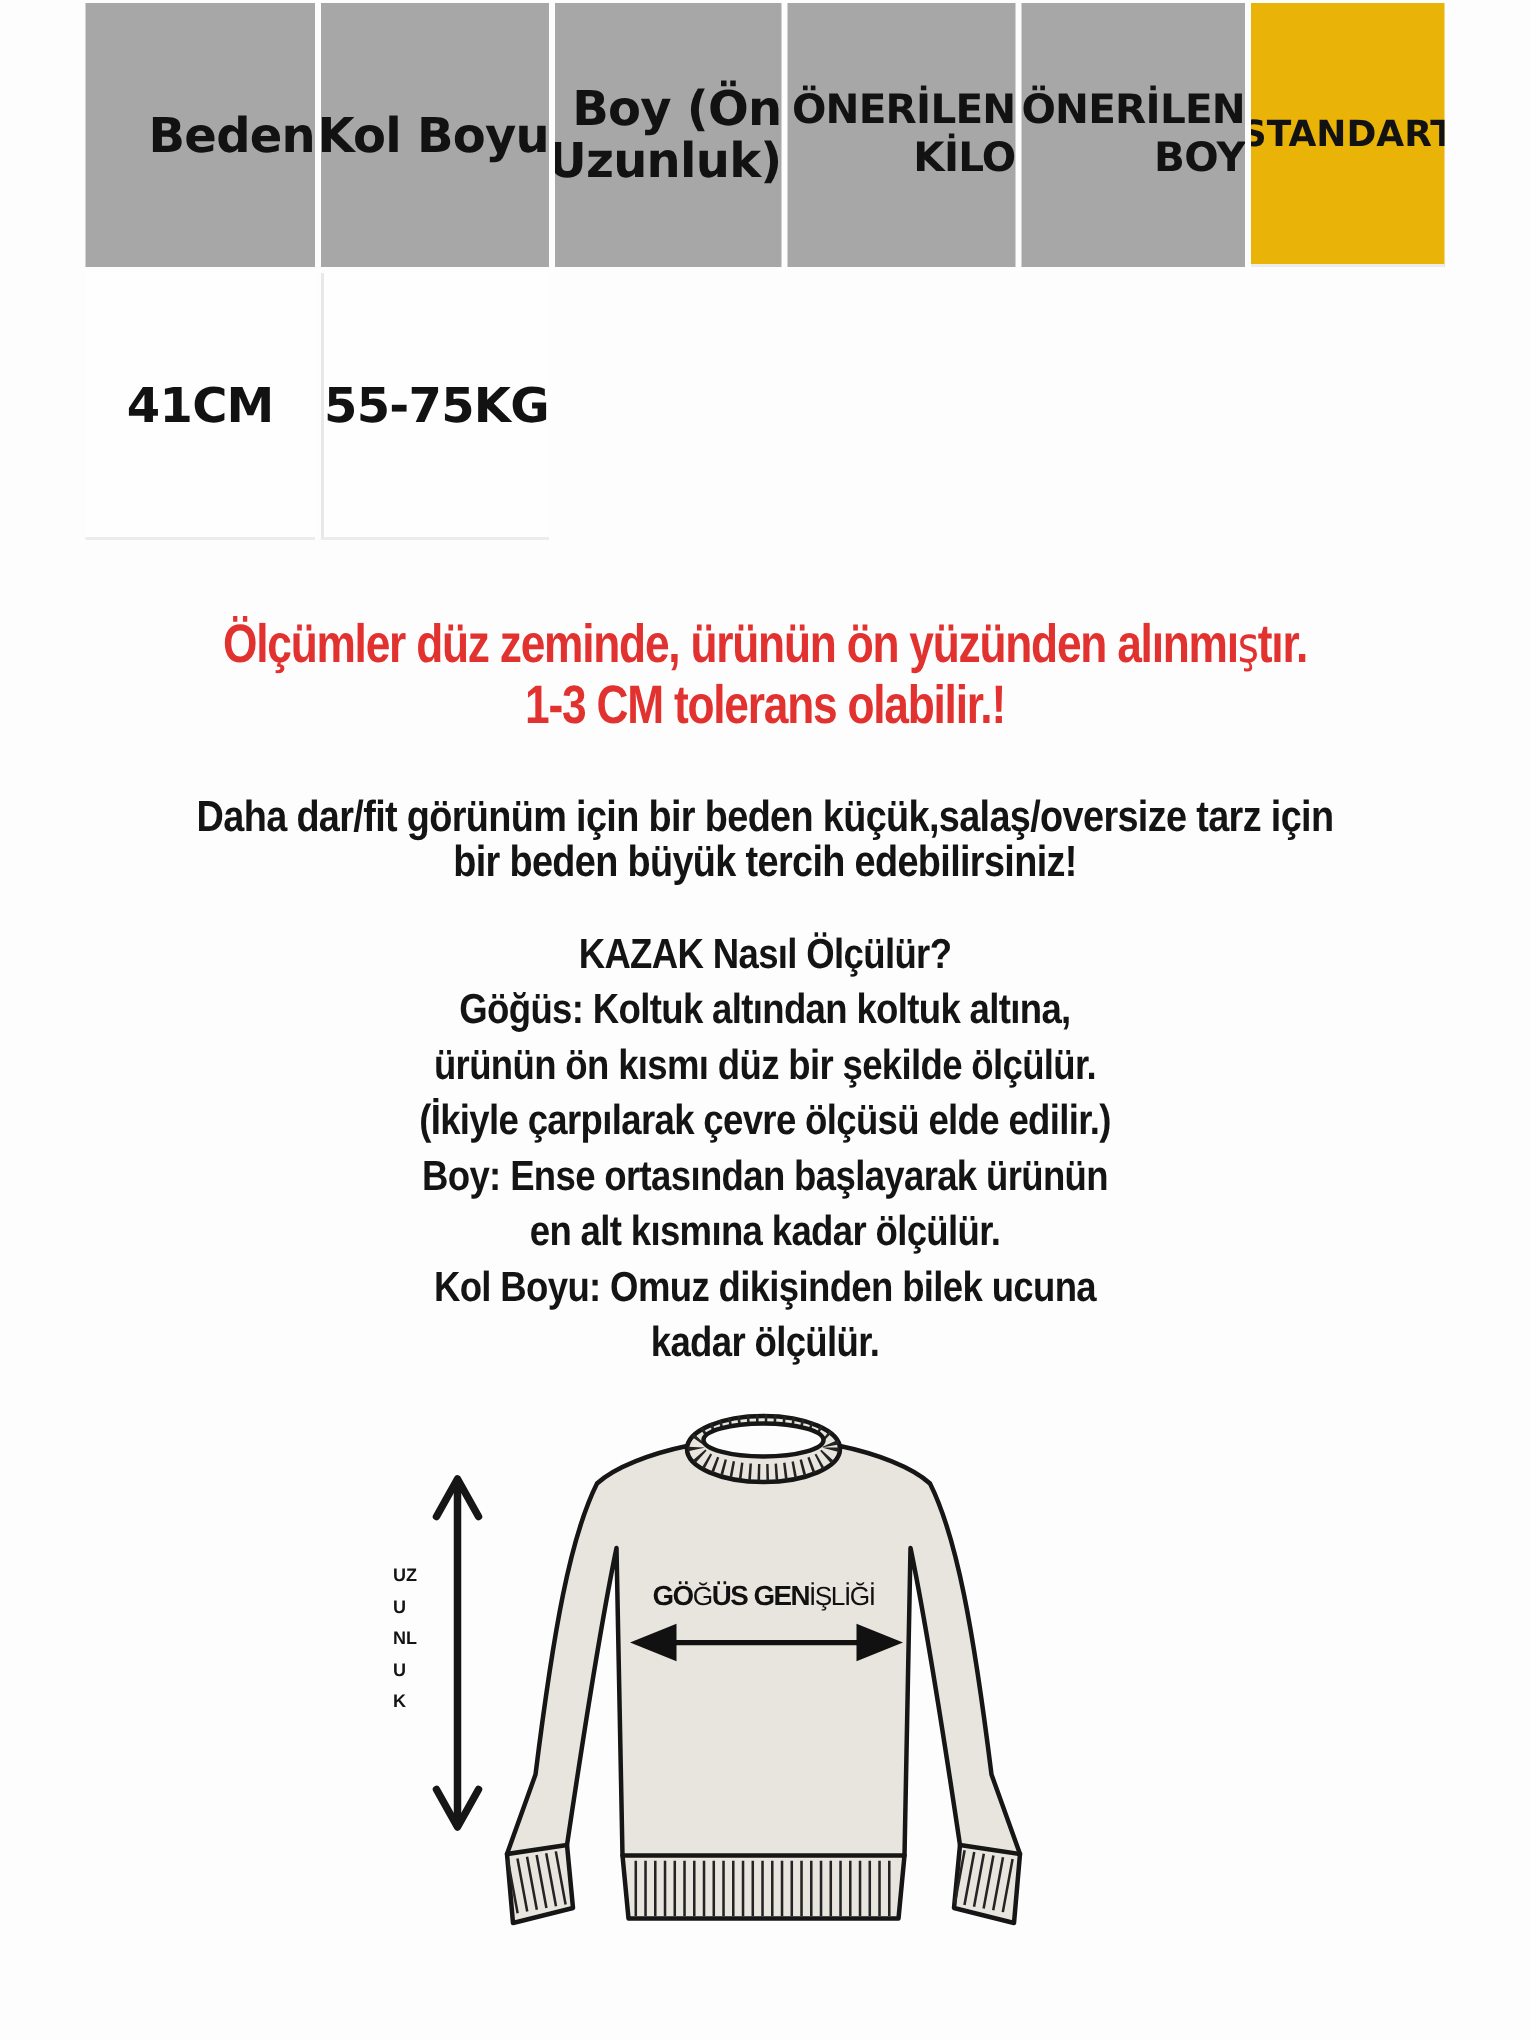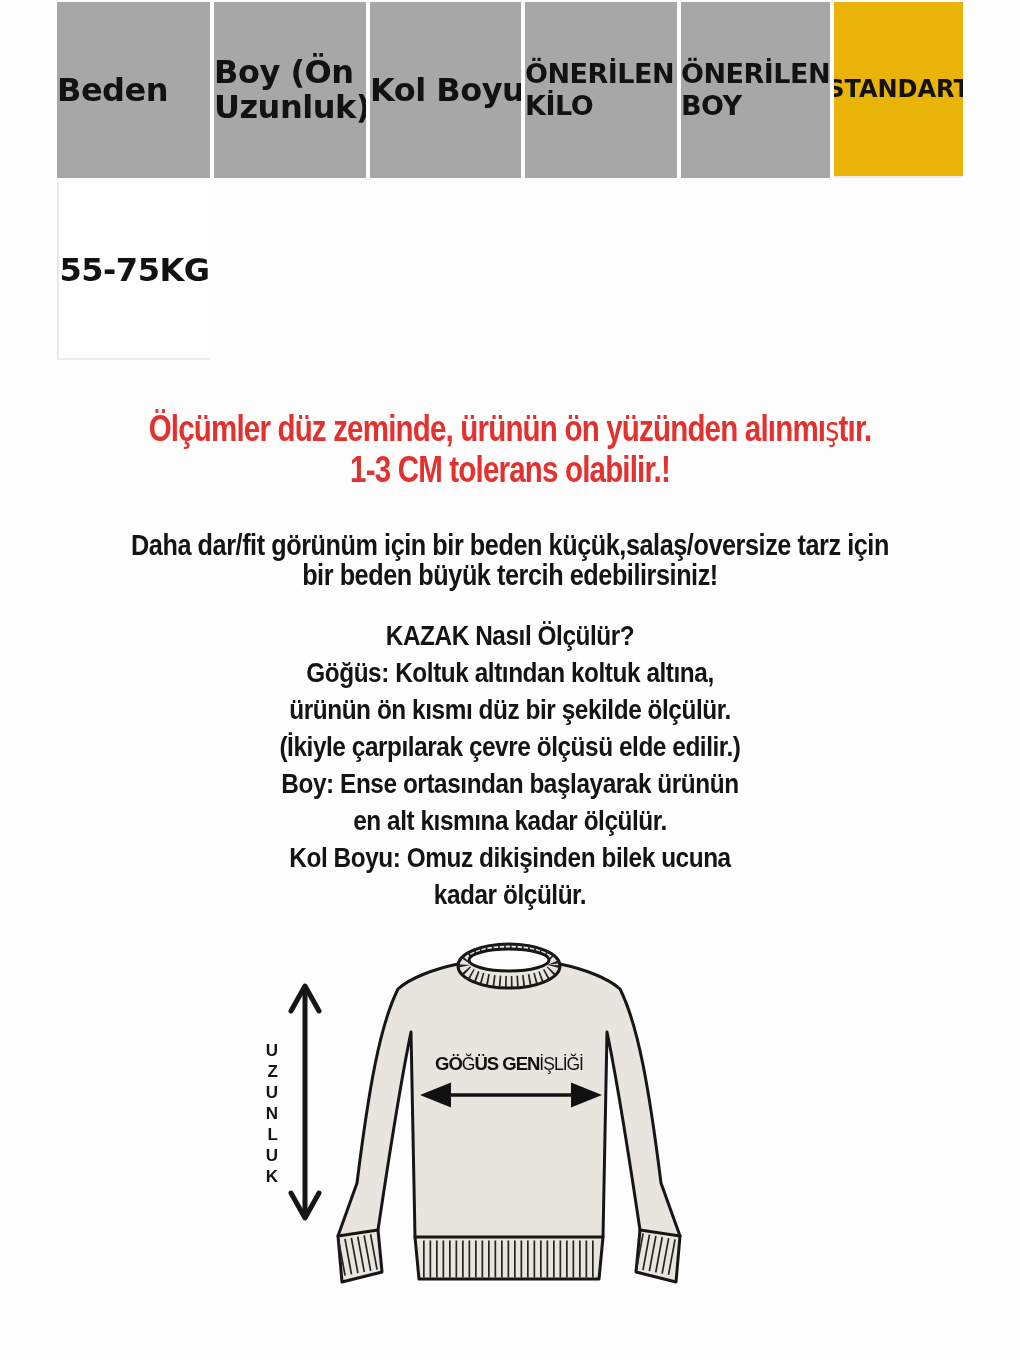--- a/index.html
+++ b/index.html
@@ -12,21 +12,21 @@
   
   #size-table{
     position:absolute;left:57px;top:2px;width:906px;
     display:grid;
     grid-template-columns:153px 152px 151px 152px 149px 129px;
     grid-template-rows:176px 178px;
     column-gap:4px;row-gap:4px;
   }
   .th{
     background:#a7a7a7;
-    display:flex;flex-direction:column;align-items:flex-start;justify-content:center;
+    display:flex;flex-direction:column;align-items:flex-end;justify-content:center;
     font-family:"DejaVu Sans",sans-serif;
     font-weight:bold;font-size:32px;line-height:35px;
     letter-spacing:-0.5px;text-align:center;overflow:hidden;white-space:nowrap;
   }
   .th.small{font-size:27px;line-height:32px;}
   .td{
     background:#fefefe;
     display:flex;flex-direction:column;align-items:center;justify-content:center;
     font-family:"DejaVu Sans",sans-serif;
     font-weight:bold;font-size:32px;letter-spacing:-0.5px;
@@ -50,57 +50,60 @@
     white-space:nowrap;color:#141414;
   }
   #howto-block{
     top:617px;font-size:28px;line-height:37px;font-weight:bold;
     letter-spacing:-0.5px;transform:scaleX(0.87);transform-origin:50% 0;
     white-space:nowrap;color:#141414;
   }
   
   #length-label{
     position:absolute;left:262px;top:1040px;width:16px;
-    font-size:17px;line-height:21px;font-weight:bold;color:#141414;
-    word-break:break-all;text-align:right;
+    font-size:12px;line-height:21px;font-weight:bold;color:#141414;
+    word-break:break-all;text-align:left;
   }
   #sweater-svg{position:absolute;left:230px;top:935px;width:470px;height:370px;}
   #sweater-svg text{
     font-family:"Liberation Sans","DejaVu Sans",sans-serif;
     font-weight:bold;font-size:18.5px;letter-spacing:-1px;fill:#111;
   }
   #sweater-svg .light-glyph{font-weight:normal;font-size:17.5px;}
 </style>
 </head>
 <body>
 
 <div id="canvas">
 
   <div id="size-table">
     <div class="th">
       <span>Beden</span>
     </div>
     <div class="th">
+      <span>Kol Boyu</span>
+    </div>
+    <div class="th">
       <span>Boy (Ön</span>
       <span>Uzunluk)</span>
-    </div>
-    <div class="th">
-      <span>Kol Boyu</span>
     </div>
     <div class="th small">
       <span>ÖNERİLEN</span>
       <span>KİLO</span>
     </div>
     <div class="th small">
       <span>ÖNERİLEN</span>
       <span>BOY</span>
     </div>
 
     <div class="td gray">
       <span>STANDART</span>
+    </div>
+    <div class="td">
+      <span>41CM</span>
     </div>
     <div class="td sep">
       <span>55-75KG</span>
     </div>
   </div>
 
   <div id="tolerance-note" class="center-block">
     <div><span>Ölçümler düz zeminde, ürünün ön yüzünden alınmı</span><span class="fallback-glyph">ş</span><span>tır.</span></div>
     <div>1-3 CM tolerans olabilir.!</div>
   </div>

